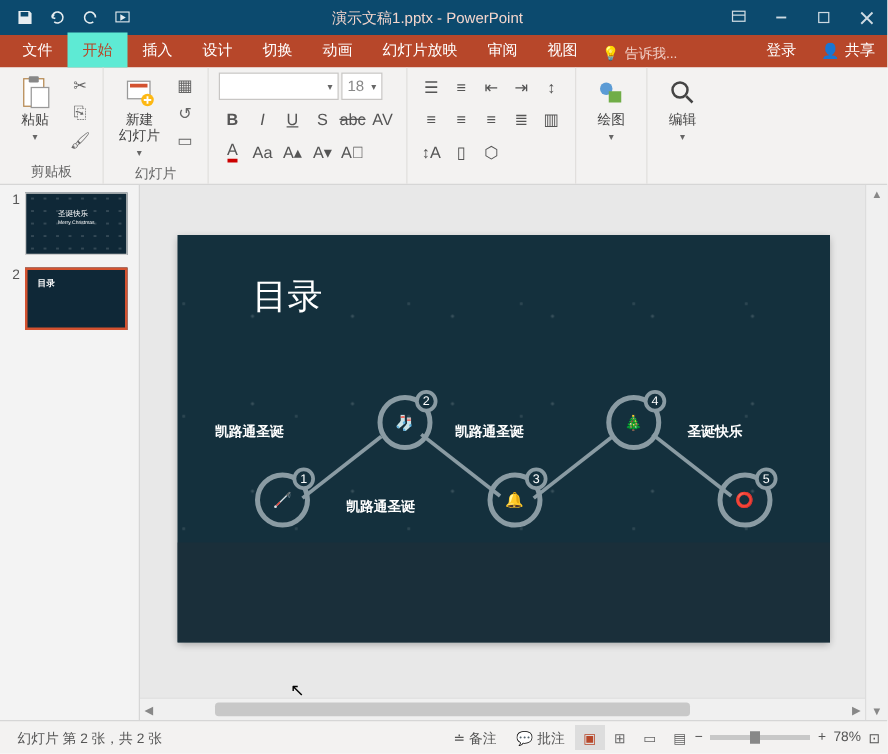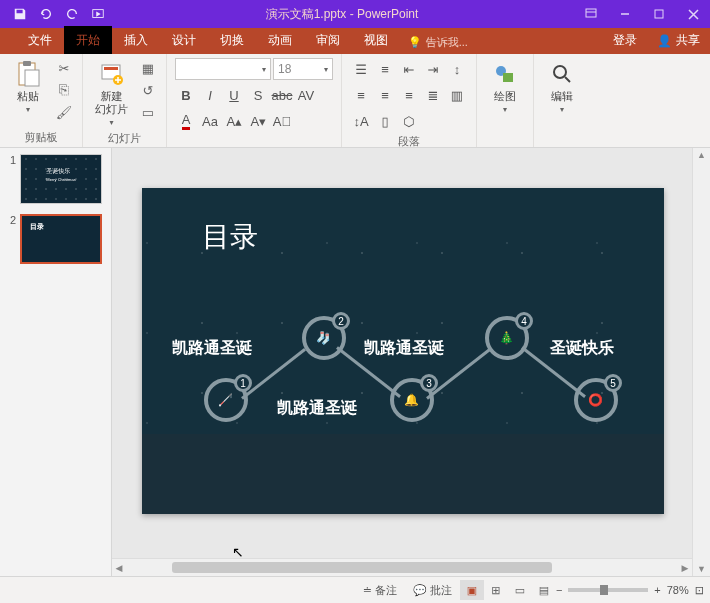--- a/index.html
+++ b/index.html
@@ -1,50 +1,50 @@
 <!DOCTYPE html>
 <html><head>
 <meta charset="utf-8">
 <style>
 * { margin:0; padding:0; box-sizing:border-box; font-family:"Microsoft YaHei","Segoe UI",sans-serif; }
 body { width:710px; height:603px; background:#fff; overflow:hidden; font-size:12px; }
 
 
-.titlebar { height:28px; background:#6d28d9; display:flex; align-items:center; color:#fff; }
+.titlebar { height:28px; background:#0c4a6e; display:flex; align-items:center; color:#fff; }
 .titlebar .qat { display:flex; gap:2px; padding-left:8px; }
 .titlebar .qat .qbtn { width:24px; height:22px; display:flex; align-items:center; justify-content:center; opacity:.9; }
 .titlebar .title { flex:1; text-align:center; font-size:12px; color:#f4d6cd; }
 .titlebar .winctrl { display:flex; }
 .titlebar .winctrl .wbtn { width:34px; height:28px; display:flex; align-items:center; justify-content:center; opacity:.8; }
 
 
-.tabs { height:26px; background:#b7472a; display:flex; align-items:flex-end; padding-left:16px; color:#fff; font-size:12px; }
+.tabs { height:26px; background:#b7472a; display:flex; align-items:flex-end; padding-left:6px; color:#fff; font-size:12px; }
 .tabs .tab { padding:6px 12px 5px; cursor:pointer; }
-.tabs .tab.active { background:#000000; color:#b7472a; }
+.tabs .tab.active { background:#5eead4; color:#b7472a; }
 .tabs .spacer { flex:1; }
 .tabs .help { display:flex; align-items:center; gap:4px; padding:0 8px 4px; color:#f0cfc6; font-size:11px; }
 .tabs .login { padding:6px 10px 5px; }
 .tabs .share { padding:6px 10px 5px; display:flex; align-items:center; gap:4px; }
 
 
 .ribbon { height:94px; background:#f3f2f1; border-bottom:1px solid #d6d6d6; display:flex; }
 .group { border-right:1px solid #e1dfdd; padding:4px 8px 2px; display:flex; flex-direction:column; }
 .group .controls { flex:1; display:flex; align-items:flex-start; gap:6px; }
 .group .label { text-align:center; font-size:11px; color:#666; padding-top:2px; position:relative; }
 .bigbtn { display:flex; flex-direction:column; align-items:center; justify-content:center; gap:2px; min-width:40px; padding:2px 4px; }
 .bigbtn .ico { width:28px; height:28px; display:flex; align-items:center; justify-content:center; }
 .bigbtn .txt { font-size:11px; color:#444; line-height:1.2; text-align:center; }
 .bigbtn .arrow { font-size:8px; color:#666; }
 .smallcol { display:flex; flex-direction:column; gap:2px; }
 .smallbtn { width:20px; height:20px; display:flex; align-items:center; justify-content:center; color:#666; font-size:13px; }
 .fontctl { display:flex; flex-direction:column; gap:4px; }
 .fontrow { display:flex; align-items:center; gap:2px; }
 .combo { height:22px; border:1px solid #c8c6c4; background:#fff; display:flex; align-items:center; padding:0 4px; font-size:12px; color:#888; }
 .combo.name { width:96px; }
-.combo.size { width:60px; }
+.combo.size { width:33px; }
 .combo .drop { font-size:8px; margin-left:auto; color:#666; }
 .fmtbtn { width:22px; height:22px; display:flex; align-items:center; justify-content:center; color:#555; font-size:13px; }
 .paragrp { display:flex; flex-direction:column; gap:4px; }
 .paragrow { display:flex; gap:2px; }
 
 
 .workspace { display:flex; height:428px; background:#eaeaea; }
 .thumbs { width:112px; background:#f3f3f3; border-right:1px solid #d6d6d6; padding:6px 4px; overflow:hidden; }
 .thumb { display:flex; gap:4px; margin-bottom:10px; }
 .thumb .num { width:12px; text-align:right; font-size:11px; color:#555; }
@@ -66,21 +66,21 @@
 
 .slide { position:absolute; left:30px; top:40px; width:522px; height:326px; background:#14303d; box-shadow:0 2px 6px rgba(0,0,0,.3); overflow:hidden; }
 .slide .stars { position:absolute; inset:0; background:
   radial-gradient(circle, rgba(255,255,255,.15) 1px, transparent 1.5px) 20px 30px/80px 70px,
   radial-gradient(circle, rgba(255,255,255,.1) 1px, transparent 1.5px) 50px 10px/90px 90px; }
 .slide .wave { position:absolute; left:0; right:0; bottom:0; height:80px; background:#1a2f3a; }
 .slide .title { position:absolute; left:60px; top:30px; color:#fff; font-size:28px; font-weight:300; }
 .node { position:absolute; width:44px; height:44px; border:4px solid #8a9ba3; border-radius:50%; display:flex; align-items:center; justify-content:center; color:#c5d0d5; }
 .node .num { position:absolute; top:-8px; right:-8px; width:18px; height:18px; border-radius:50%; border:3px solid #8a9ba3; background:#14303d; font-size:10px; display:flex; align-items:center; justify-content:center; color:#fff; }
 .link { position:absolute; background:#8a9ba3; height:3px; transform-origin:left center; }
-.nodelabel { position:absolute; color:#fff; font-size:16px; font-weight:bold; }
+.nodelabel { position:absolute; color:#fff; font-size:11px; font-weight:bold; }
 
 .cursor { position:absolute; left:120px; top:396px; font-size:14px; color:#000; pointer-events:none; }
 
 
 .statusbar { height:27px; background:#f3f2f1; border-top:1px solid #d6d6d6; display:flex; align-items:center; font-size:11px; color:#555; padding:0 6px; }
 .statusbar .sec { padding:0 8px; }
 .statusbar .spacer { flex:1; }
 .statusbar .viewbtn { width:24px; height:20px; display:flex; align-items:center; justify-content:center; color:#666; }
 .statusbar .viewbtn.active { background:#ddd; color:#b7472a; }
 .statusbar .zoom { display:flex; align-items:center; gap:6px; }
@@ -140,20 +140,21 @@
   </div>
 </div>
 
 <div class="tabs">
   <div class="tab">文件</div>
   <div class="tab active">开始</div>
   <div class="tab">插入</div>
   <div class="tab">设计</div>
   <div class="tab">切换</div>
   <div class="tab">动画</div>
+  <div class="tab">幻灯片放映</div>
   <div class="tab">审阅</div>
   <div class="tab">视图</div>
   <div class="help">
       <span>💡</span>
       <span>告诉我...</span>
     </div>
   <div class="spacer"></div>
   <div class="login">登录</div>
   <div class="share">
       <span>👤</span>
@@ -266,21 +267,20 @@
           <div class="fmtbtn">≣</div>
           <div class="fmtbtn">▥</div>
         </div>
         <div class="paragrow">
           <div class="fmtbtn">↕A</div>
           <div class="fmtbtn">▯</div>
           <div class="fmtbtn">⬡</div>
         </div>
       </div>
     </div>
-    <div class="label">段落</div>
   </div>
 
   <div class="group" style="border-right:1px solid #e1dfdd">
     <div class="controls">
       <div class="bigbtn">
         <div class="ico">
             <svg width="24" height="24" viewBox="0 0 24 24">
               <circle cx="8" cy="9" r="5" fill="#5b9bd5"></circle>
               <rect x="10" y="11" width="10" height="9" fill="#70ad47"></rect>
             </svg>
@@ -371,20 +371,21 @@
     </div>
     <div class="hscroll">
       <div class="lbtn">◀</div>
       <div class="thumbbar"></div>
       <div class="rbtn">▶</div>
     </div>
   </div>
 </div>
 
 <div class="statusbar">
+  <div class="sec">幻灯片 第 2 张，共 2 张</div>
   <div class="spacer"></div>
   <div class="sec">≐ <span>备注</span></div>
   <div class="sec">💬 <span>批注</span></div>
   <div class="viewbtn active">▣</div>
   <div class="viewbtn">⊞</div>
   <div class="viewbtn">▭</div>
   <div class="viewbtn">▤</div>
   <div class="zoom">
     <span>−</span>
     <div class="zslider">

